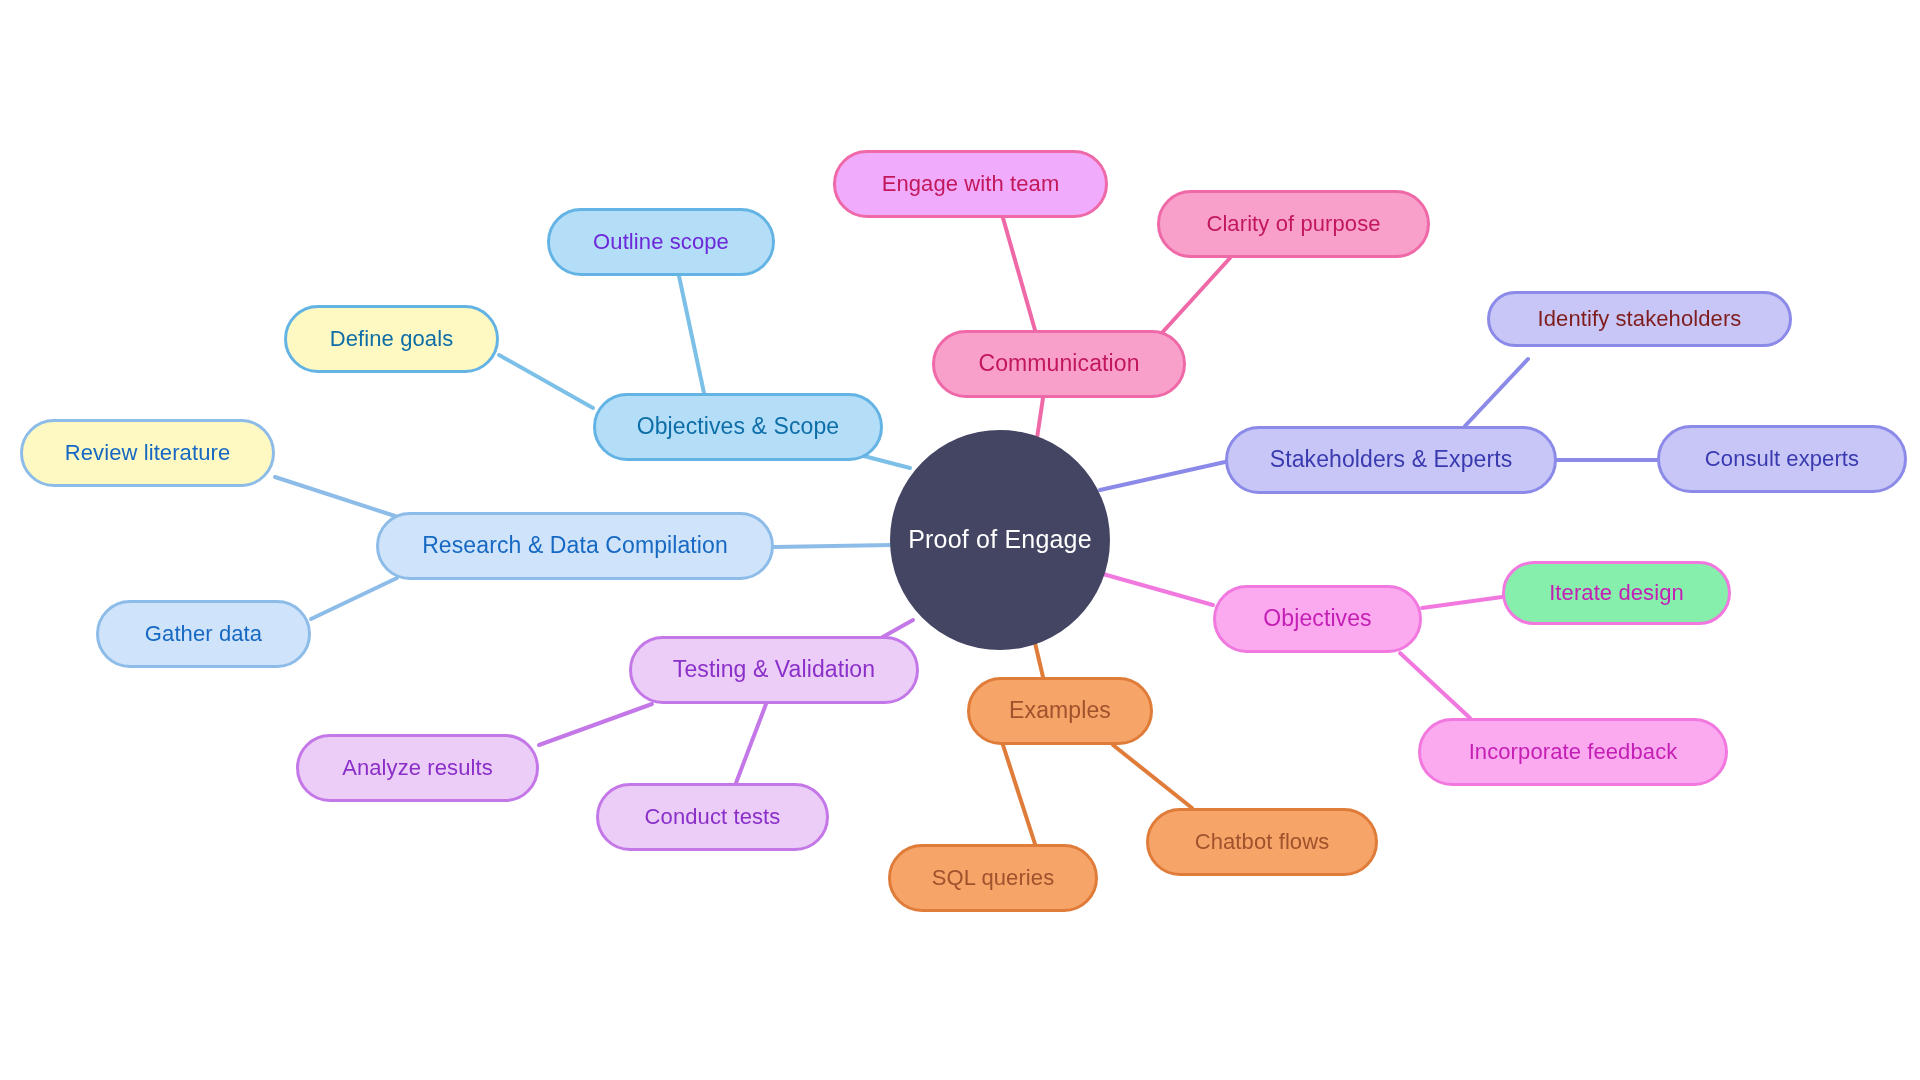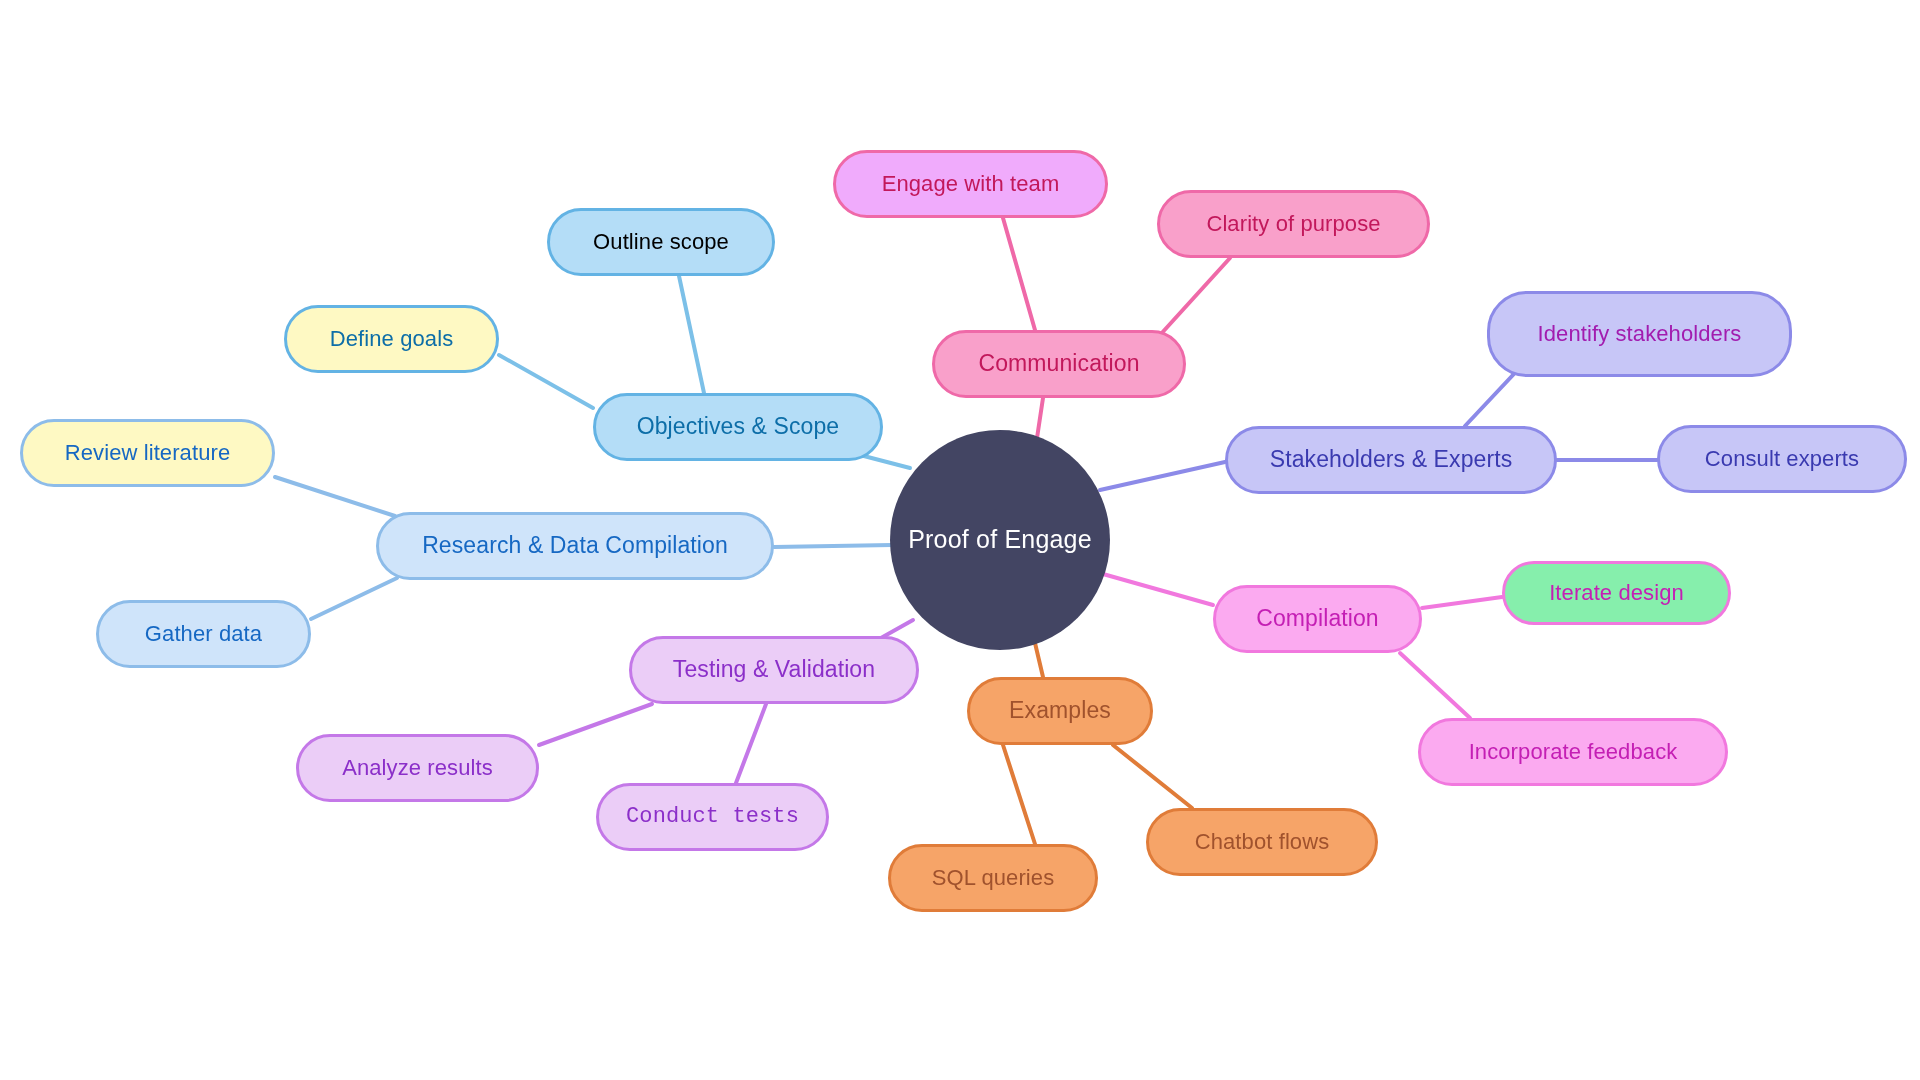--- a/index.html
+++ b/index.html
@@ -75,34 +75,34 @@
       <line x1="913" y1="620" x2="840" y2="661" stroke="#c478e8" stroke-width="4" stroke-linecap="round"></line>
       <line x1="652" y1="704" x2="539" y2="745" stroke="#c478e8" stroke-width="4" stroke-linecap="round"></line>
       <line x1="766" y1="704" x2="736" y2="783" stroke="#c478e8" stroke-width="4" stroke-linecap="round"></line>
       <line x1="1035" y1="643" x2="1043" y2="677" stroke="#e07c39" stroke-width="4" stroke-linecap="round"></line>
       <line x1="1003" y1="745" x2="1035" y2="844" stroke="#e07c39" stroke-width="4" stroke-linecap="round"></line>
       <line x1="1113" y1="745" x2="1192" y2="808" stroke="#e07c39" stroke-width="4" stroke-linecap="round"></line>
     </svg>
   <div id="node-layer">
       <div class="node root" style="left: 890px; top: 430px; width: 220px; height: 220px; background: rgb(67, 69, 99); color: rgb(255, 255, 255);">Proof of Engage</div>
       <div class="node branch" style="left: 593px; top: 393px; width: 290px; height: 68px; background: rgb(180, 221, 247); color: rgb(13, 110, 168); border-color: rgb(99, 179, 228);">Objectives &amp; Scope</div>
-      <div class="node leaf" style="left: 547px; top: 208px; width: 228px; height: 68px; background: rgb(180, 221, 247); color: #000000; border-color: rgb(99, 179, 228);">Outline scope</div>
+      <div class="node leaf" style="left: 547px; top: 208px; width: 228px; height: 68px; background: rgb(180, 221, 247); color: #6d28d9; border-color: rgb(99, 179, 228);">Outline scope</div>
       <div class="node leaf" style="left: 284px; top: 305px; width: 215px; height: 68px; background: #fef9c3; color: rgb(13, 110, 168); border-color: rgb(99, 179, 228);">Define goals</div>
       <div class="node branch" style="left: 376px; top: 512px; width: 398px; height: 68px; background: rgb(207, 228, 250); color: rgb(22, 104, 195); border-color: rgb(141, 188, 233);">Research &amp; Data Compilation</div>
       <div class="node leaf" style="left: 20px; top: 419px; width: 255px; height: 68px; background: #fef9c3; color: rgb(22, 104, 195); border-color: rgb(141, 188, 233);">Review literature</div>
       <div class="node leaf" style="left: 96px; top: 600px; width: 215px; height: 68px; background: rgb(207, 228, 250); color: rgb(22, 104, 195); border-color: rgb(141, 188, 233);">Gather data</div>
       <div class="node branch" style="left: 932px; top: 330px; width: 254px; height: 68px; background: rgb(249, 160, 202); color: rgb(194, 24, 91); border-color: rgb(239, 105, 168);">Communication</div>
       <div class="node leaf" style="left: 833px; top: 150px; width: 275px; height: 68px; background: #f0abfc; color: rgb(194, 24, 91); border-color: rgb(239, 105, 168); text-align: center;">Engage with team</div>
       <div class="node leaf" style="left: 1157px; top: 190px; width: 273px; height: 68px; background: rgb(249, 160, 202); color: rgb(194, 24, 91); border-color: rgb(239, 105, 168);">Clarity of purpose</div>
       <div class="node branch" style="left: 1225px; top: 426px; width: 332px; height: 68px; background: rgb(199, 198, 247); color: rgb(58, 58, 176); border-color: rgb(140, 138, 232);">Stakeholders &amp; Experts</div>
-      <div class="node leaf" style="left: 1487px; top: 291px; width: 305px; height: 86px; background: rgb(199, 198, 247); color: #a21caf; border-color: rgb(140, 138, 232);">Identify stakeholders</div>
+      <div class="node leaf" style="left: 1487px; top: 291px; width: 305px; height: 56px; background: rgb(199, 198, 247); color: #7f1d1d; border-color: rgb(140, 138, 232);">Identify stakeholders</div>
       <div class="node leaf" style="left: 1657px; top: 425px; width: 250px; height: 68px; background: rgb(199, 198, 247); color: rgb(58, 58, 176); border-color: rgb(140, 138, 232);">Consult experts</div>
-      <div class="node branch" style="left: 1213px; top: 585px; width: 209px; height: 68px; background: rgb(251, 170, 240); color: rgb(196, 31, 180); border-color: rgb(241, 120, 222);">Compilation</div>
+      <div class="node branch" style="left: 1213px; top: 585px; width: 209px; height: 68px; background: rgb(251, 170, 240); color: rgb(196, 31, 180); border-color: rgb(241, 120, 222);">Objectives</div>
       <div class="node leaf" style="left: 1502px; top: 561px; width: 229px; height: 64px; background: #86efac; color: rgb(196, 31, 180); border-color: rgb(241, 120, 222); text-align: center;">Iterate design</div>
       <div class="node leaf" style="left: 1418px; top: 718px; width: 310px; height: 68px; background: rgb(251, 170, 240); color: rgb(196, 31, 180); border-color: rgb(241, 120, 222);">Incorporate feedback</div>
       <div class="node branch" style="left: 629px; top: 636px; width: 290px; height: 68px; background: rgb(235, 205, 247); color: rgb(139, 47, 201); border-color: rgb(196, 120, 232);">Testing &amp; Validation</div>
       <div class="node leaf" style="left: 296px; top: 734px; width: 243px; height: 68px; background: rgb(235, 205, 247); color: rgb(139, 47, 201); border-color: rgb(196, 120, 232);">Analyze results</div>
-      <div class="node leaf" style="left: 596px; top: 783px; width: 233px; height: 68px; background: rgb(235, 205, 247); color: rgb(139, 47, 201); border-color: rgb(196, 120, 232); font-family: Liberation Mono, monospace;">Conduct tests</div>
+      <div class="node leaf" style="left: 596px; top: 783px; width: 233px; height: 68px; background: rgb(235, 205, 247); color: rgb(139, 47, 201); border-color: rgb(196, 120, 232);">Conduct tests</div>
       <div class="node branch" style="left: 967px; top: 677px; width: 186px; height: 68px; background: rgb(246, 164, 104); color: rgb(160, 82, 45); border-color: rgb(224, 124, 57);">Examples</div>
       <div class="node leaf" style="left: 888px; top: 844px; width: 210px; height: 68px; background: rgb(246, 164, 104); color: rgb(160, 82, 45); border-color: rgb(224, 124, 57);">SQL queries</div>
       <div class="node leaf" style="left: 1146px; top: 808px; width: 232px; height: 68px; background: rgb(246, 164, 104); color: rgb(160, 82, 45); border-color: rgb(224, 124, 57);">Chatbot flows</div>
     </div>
 </div>
 
 </body></html>

